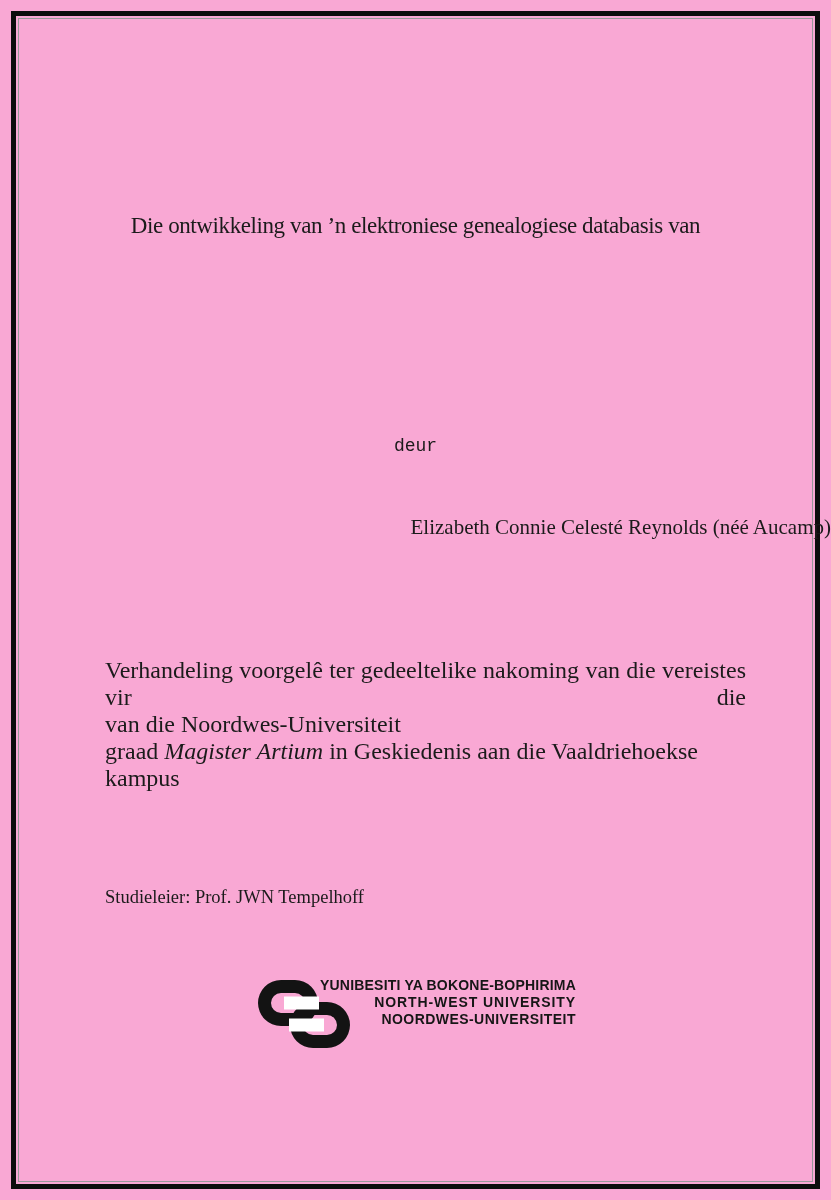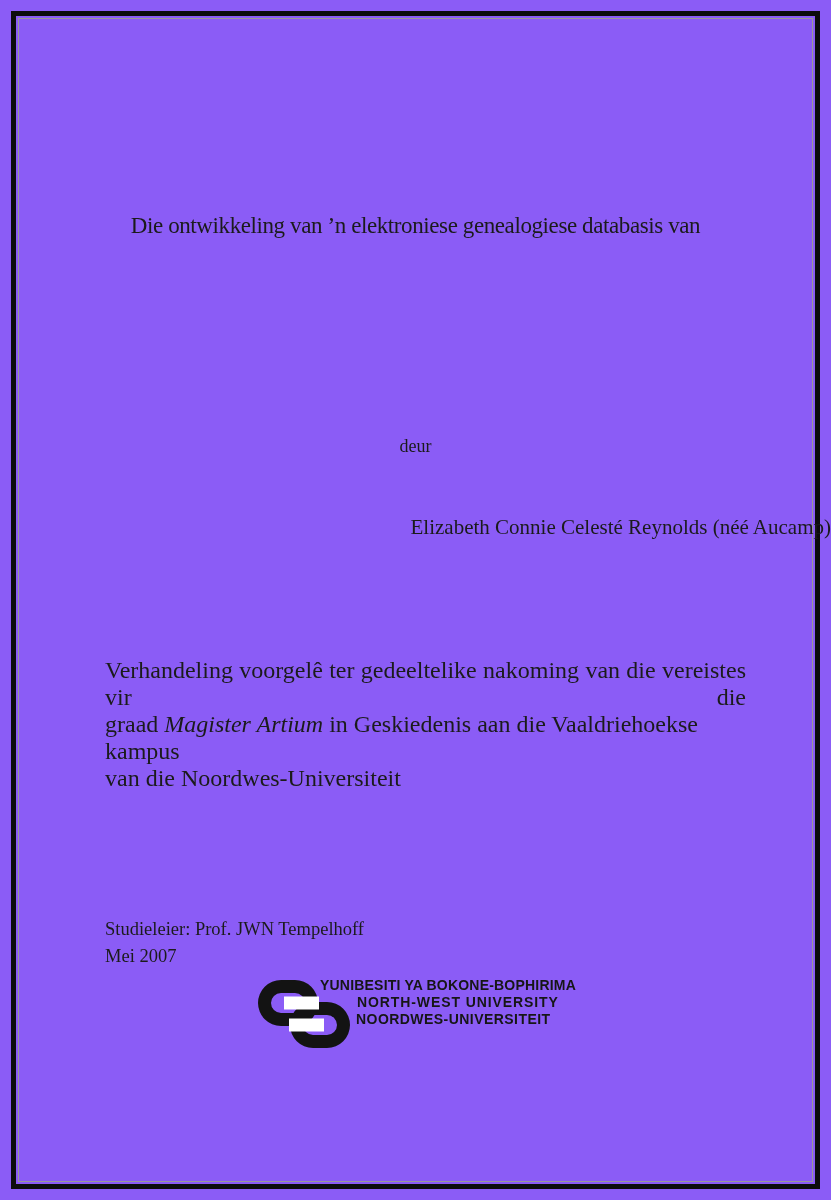--- a/index.html
+++ b/index.html
@@ -5,21 +5,21 @@
   html, body {
     margin: 0;
     padding: 0;
     background: #ffffff;
   }
   .page {
     position: relative;
     width: 831px;
     height: 1200px;
     margin: 0 auto;
-    background: #8b5cf6;
+    background: #f9a8d4;
     font-family: "Liberation Serif", serif;
     color: #1b1b1b;
     overflow: hidden;
   }
   .frame-outer {
     position: absolute;
     top: 11px; left: 11px; right: 11px; bottom: 11px;
     border: 5px solid #0c0c0c;
   }
   .frame-inner {
@@ -37,20 +37,21 @@
     line-height: 46px;
     letter-spacing: -0.4px;
   }
   .byline {
     position: absolute;
     top: 436px;
     left: 0;
     right: 0;
     text-align: center;
     font-size: 18px;
+    font-family: Liberation Mono, monospace;
   }
   .author-line {
     position: absolute;
     top: 515px;
     left: 0;
     right: 0;
     text-align: right;
     font-size: 21px;
   }
   .submission {
@@ -64,39 +65,39 @@
   .submission .justify-line {
     text-align: justify;
     text-align-last: justify;
   }
   .footer-block {
     position: absolute;
     top: 884px;
     left: 105px;
     font-size: 18.5px;
     line-height: 27px;
-    margin-top: 32px;
   }
   .logo-mark {
     position: absolute;
     top: 980px;
     left: 258px;
     width: 92px;
     height: 68px;
   }
   .logo-text {
     position: absolute;
     top: 977px;
     left: 320px;
     font-family: "Liberation Sans", sans-serif;
     font-weight: bold;
     font-size: 14px;
     line-height: 17px;
     color: #161616;
     white-space: nowrap;
+    text-align: right;
   }
   .lt1 { letter-spacing: 0.2px; }
   .lt2 { margin-left: 37px; letter-spacing: 0.9px; }
   .lt3 { margin-left: 36px; letter-spacing: 0.45px; }
   .italic { font-style: italic; }
 </style>
 </head>
 <body>
 
 <div class="page">
@@ -108,27 +109,26 @@
   <div class="title-block">
     <div>Die ontwikkeling van ’n elektroniese genealogiese databasis van</div>
   </div>
 
   <div class="byline">deur</div>
 
   <div class="author-line">Elizabeth Connie Celesté Reynolds (néé Aucamp)</div>
 
   <div class="submission">
     <div class="justify-line">Verhandeling voorgelê ter gedeeltelike nakoming van die vereistes vir die</div>
+    <div>van die Noordwes-Universiteit</div>
     <div><span>graad </span><span class="italic">Magister Artium</span><span> in Geskiedenis aan die Vaaldriehoekse kampus</span></div>
-    <div>van die Noordwes-Universiteit</div>
   </div>
 
   <div class="footer-block">
     <div>Studieleier: Prof. JWN Tempelhoff</div>
-    <div>Mei 2007</div>
   </div>
 
   <svg class="logo-mark" viewBox="0 0 92 68" aria-hidden="true">
     <path fill="#131313" fill-rule="evenodd" d="M23,0 H37 A23,23 0 0 1 37,46 H23 A23,23 0 0 1 23,0 Z
          M23,13 H37 A10,10 0 0 1 37,33 H23 A10,10 0 0 1 23,13 Z"></path>
     <path fill="#131313" fill-rule="evenodd" d="M55,22 H69 A23,23 0 0 1 69,68 H55 A23,23 0 0 1 55,22 Z
          M55,35 H69 A10,10 0 0 1 69,55 H55 A10,10 0 0 1 55,35 Z"></path>
     <rect x="26" y="16.5" width="35" height="13" fill="#ffffff"></rect>
     <rect x="31" y="38.5" width="35" height="13" fill="#ffffff"></rect>
   </svg>

